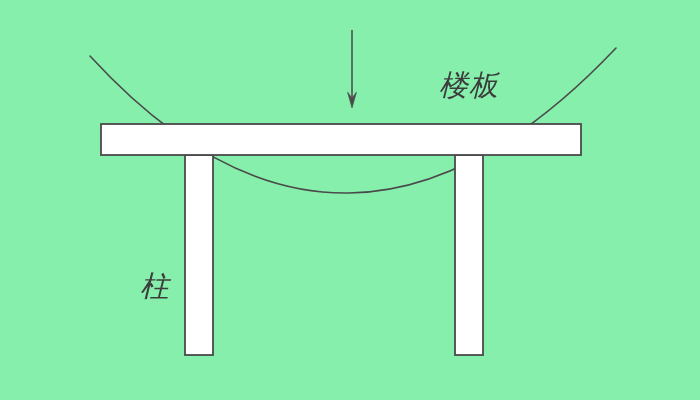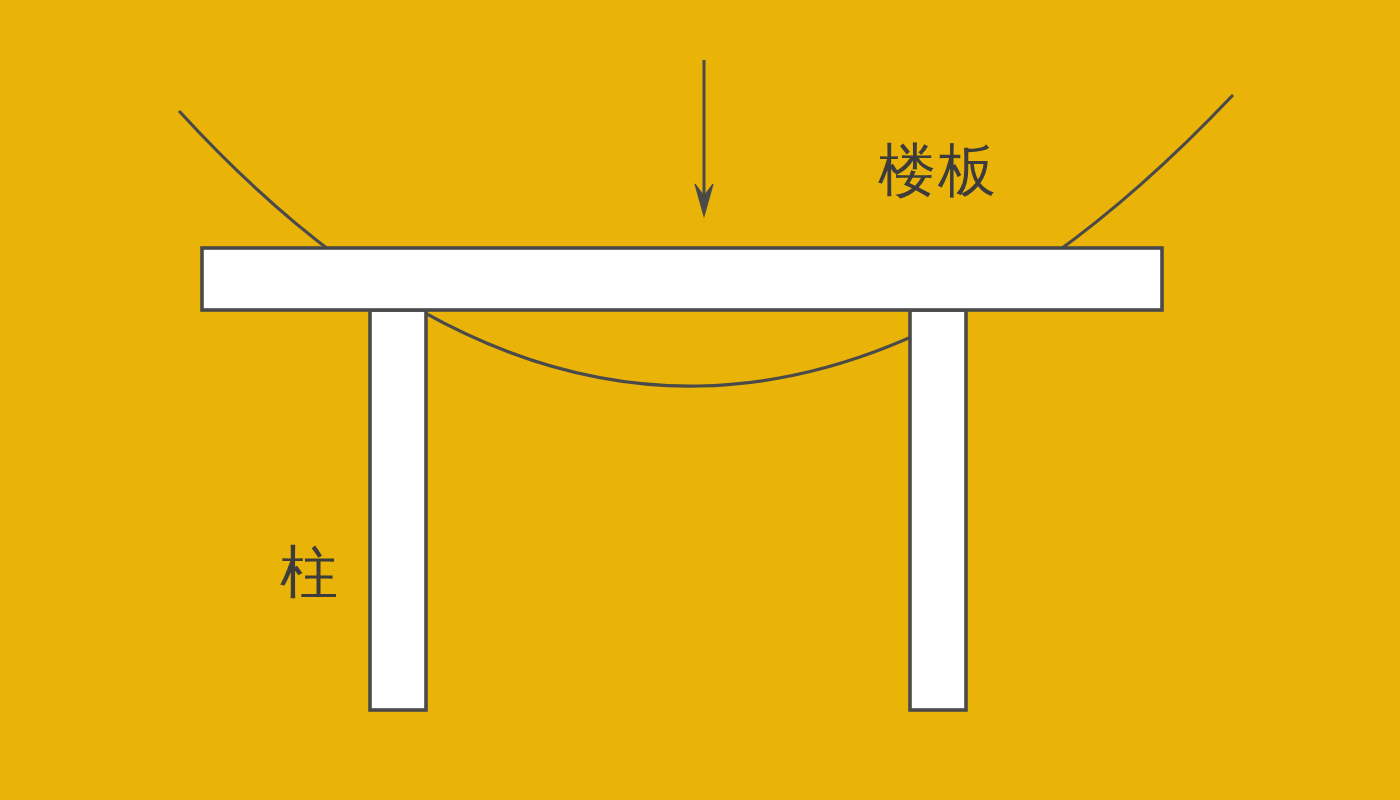--- a/index.html
+++ b/index.html
@@ -38,21 +38,21 @@
     top: 71px;
   }
   #label-column {
     left: 140px;
     top: 272px;
   }
 </style>
 </head>
 <body>
 
-<div id="diagram-root" style="background: #eab308;">
+<div id="diagram-root" style="background: #86efac; font-style: italic;">
 
   <svg id="diagram-svg" viewBox="0 0 700 400">
 
     <path id="deflection-curve" d="M 90 56 Q 345 334 616 48" fill="none" stroke="#4a4a4a" stroke-width="1.6" stroke-linecap="round"></path>
 
     <rect id="column-left" x="185" y="155" width="28" height="200" fill="#ffffff" stroke="#4a4a4a" stroke-width="1.8"></rect>
 
     <rect id="column-right" x="455" y="155" width="28" height="200" fill="#ffffff" stroke="#4a4a4a" stroke-width="1.8"></rect>
 
     <rect id="floor-slab" x="101" y="124" width="480" height="31" fill="#ffffff" stroke="#4a4a4a" stroke-width="1.8"></rect>

